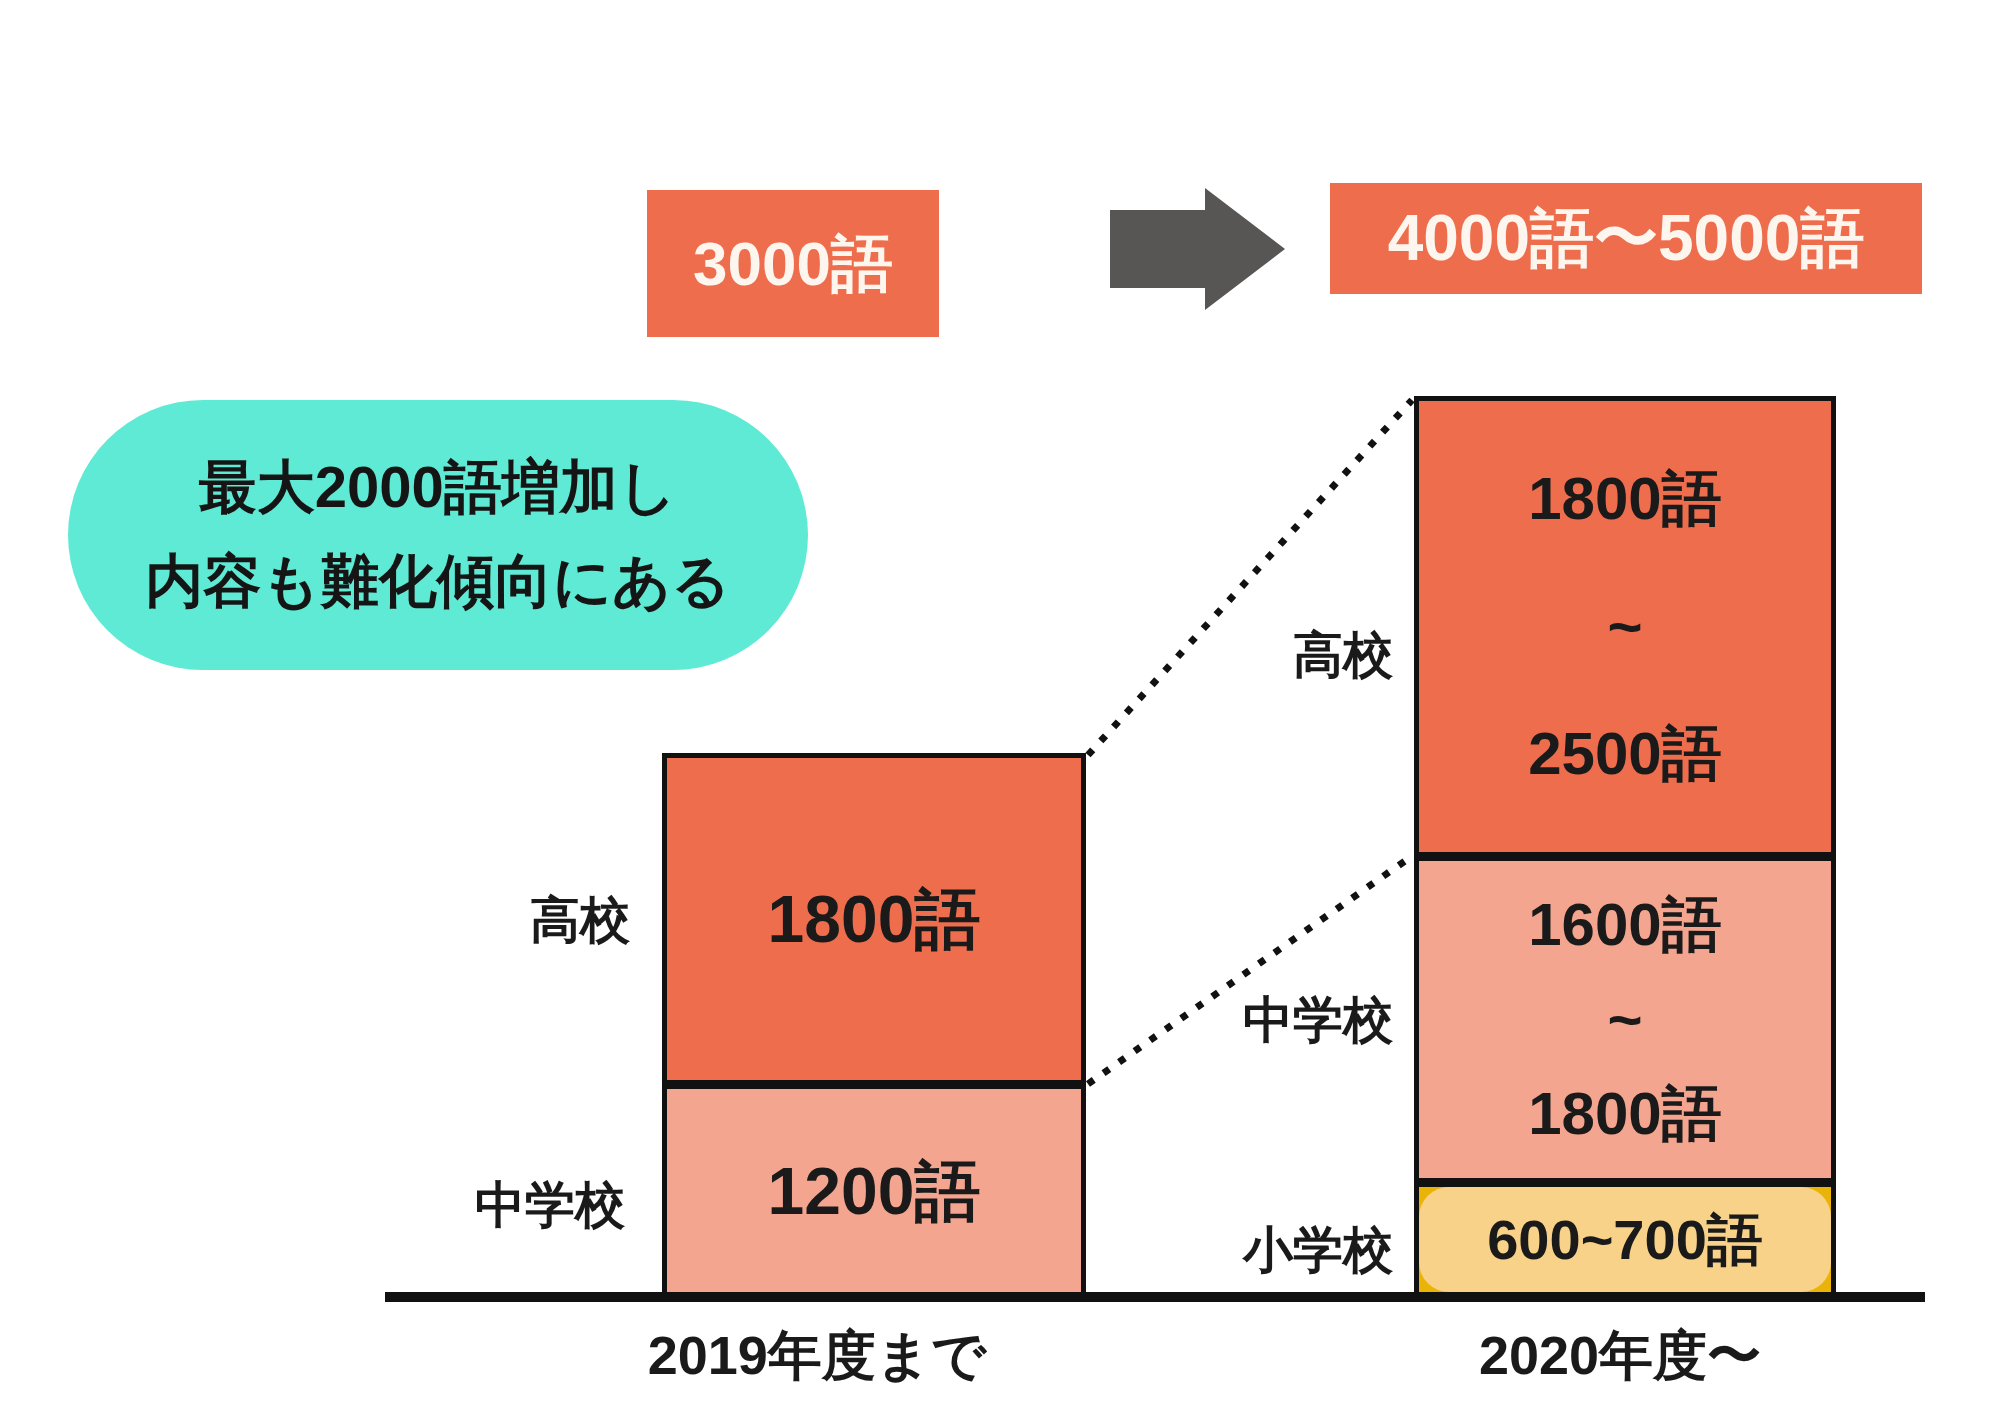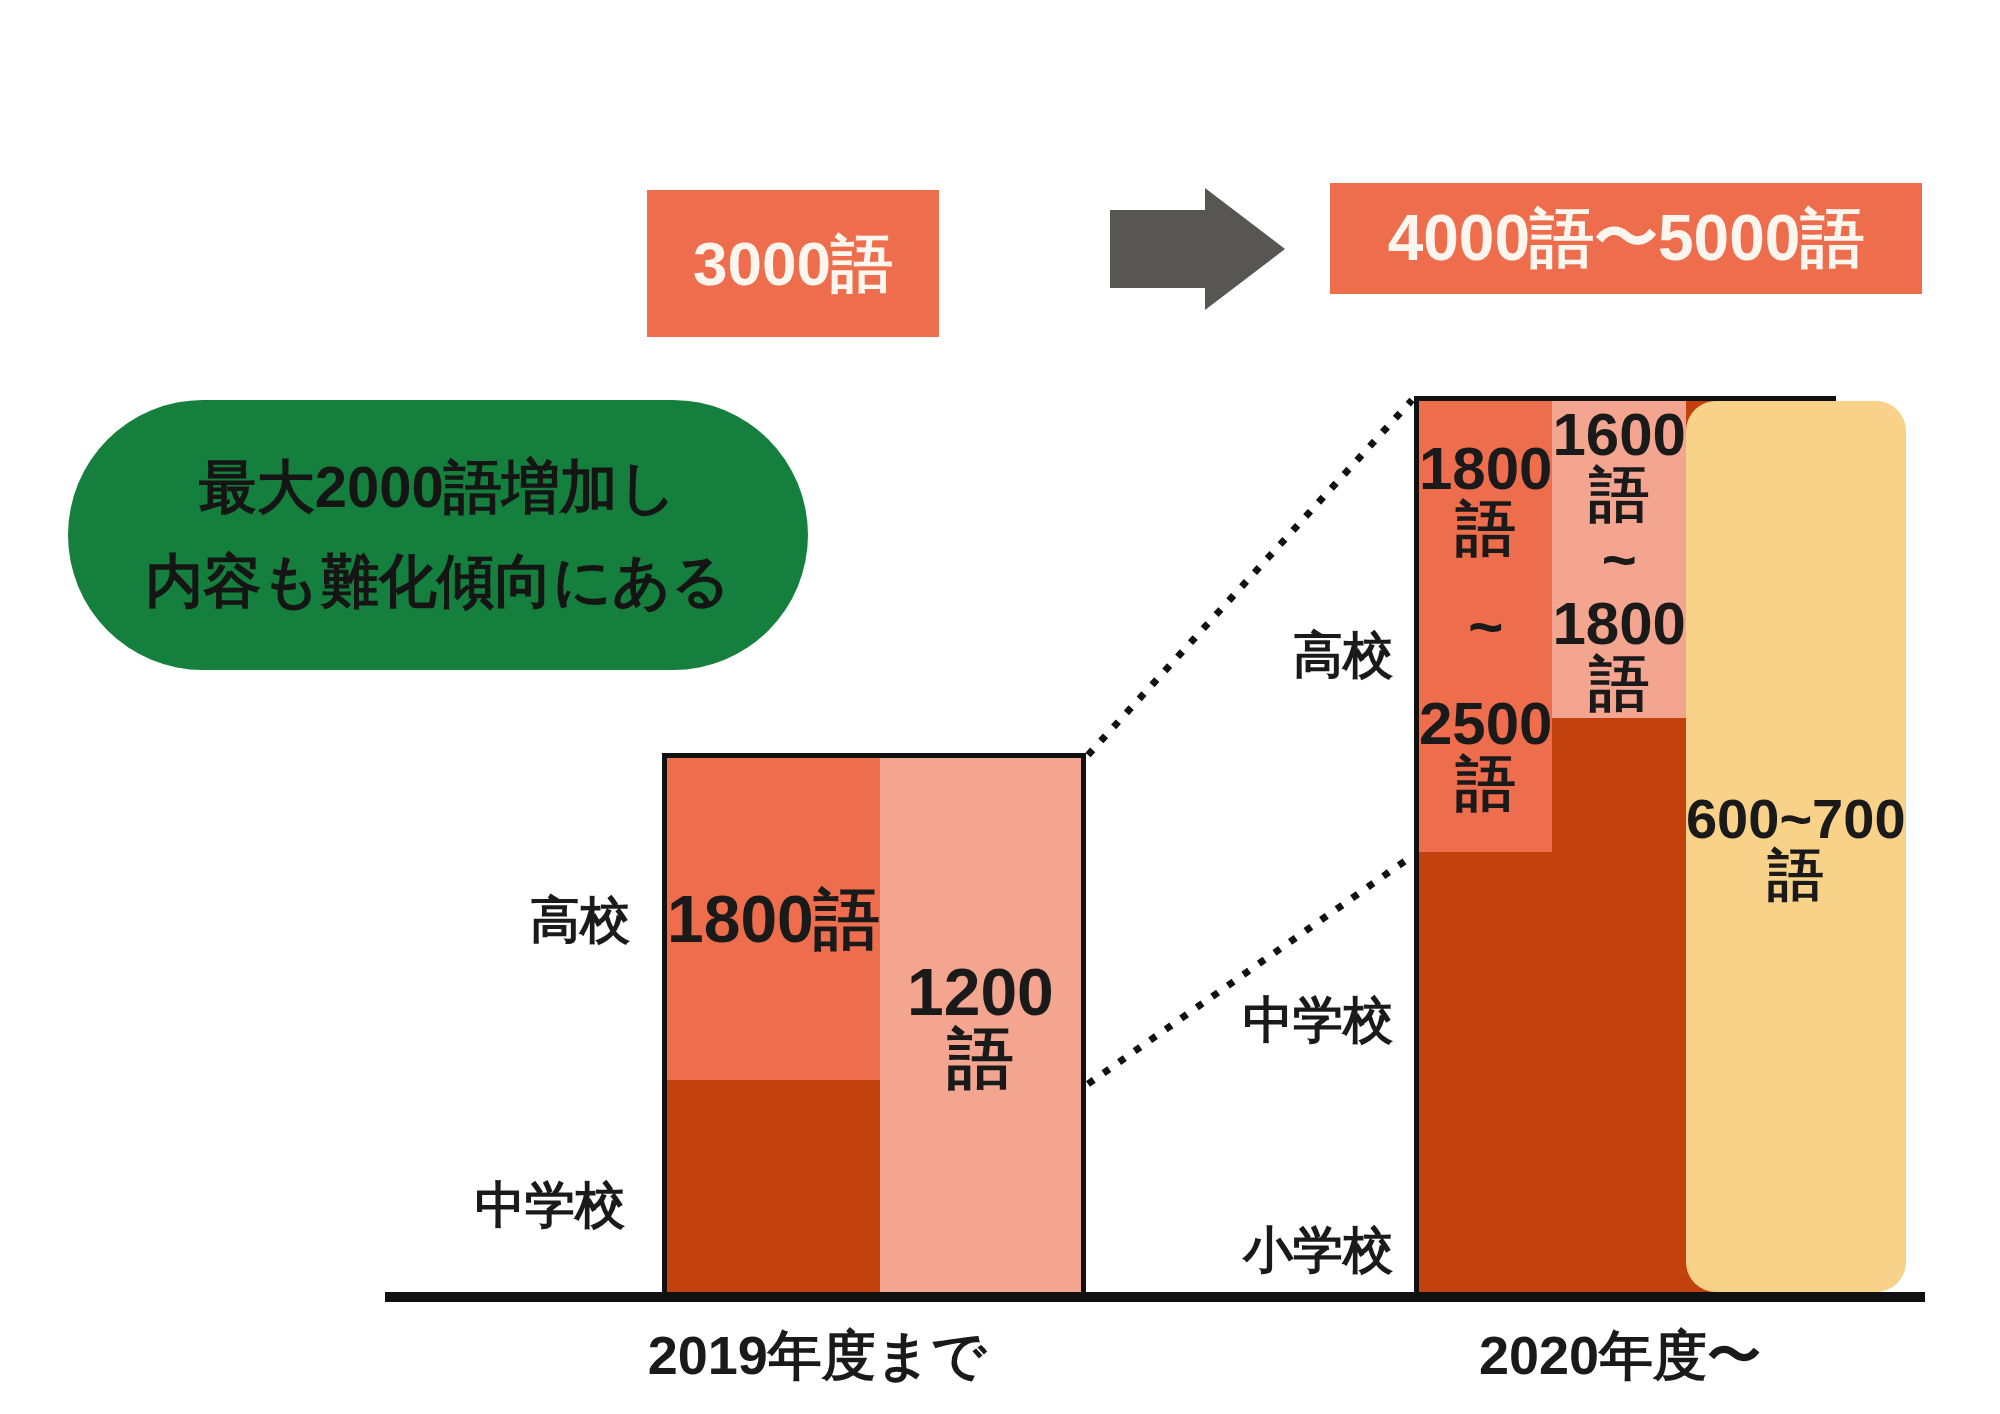--- a/index.html
+++ b/index.html
@@ -11,25 +11,25 @@
   
   .total-box{
     background:#ed6d4d;color:#fdf6ef;font-weight:bold;
     display:flex;align-items:center;justify-content:center;
   }
   .total-before{left:647px;top:190px;width:292px;height:147px;font-size:62px;}
   .total-after{left:1330px;top:183px;width:592px;height:111px;font-size:64px;}
   
   .callout{
     left:68px;top:400px;width:740px;height:270px;border-radius:135px;
-    background:#15803d;display:flex;flex-direction:column;align-items:center;justify-content:center;
+    background:#5eead4;display:flex;flex-direction:column;align-items:center;justify-content:center;
     gap:16px;font-size:58px;font-weight:bold;color:#151515;text-align:center;
   }
   
-  .bar{display:flex;flex-direction:row;border:5px solid #111;box-sizing:border-box;background:#c2410c;}
+  .bar{display:flex;flex-direction:column;border:5px solid #111;box-sizing:border-box;background:#eab308;}
   .bar-2019{left:662px;top:753px;width:424px;height:544px;}
   .bar-2020{left:1414px;top:396px;width:422px;height:901px;}
   .seg{display:flex;flex-direction:column;align-items:center;justify-content:center;text-align:center;}
   .seg-orange{background:#ed6d4d;}
   .seg-salmon{background:#f4a58f;}
   .seg-yellow{background:#f8d288;border-radius:30px;}
   .divider{height:9px;background:#111;flex:none;}
   .seg-hs-2019{height:322px;font-size:66px;font-weight:bold;}
   .seg-jr-2019{flex:1;font-size:66px;font-weight:bold;}
   .seg-hs-2020{height:451px;font-size:60px;font-weight:bold;justify-content:space-evenly;}

